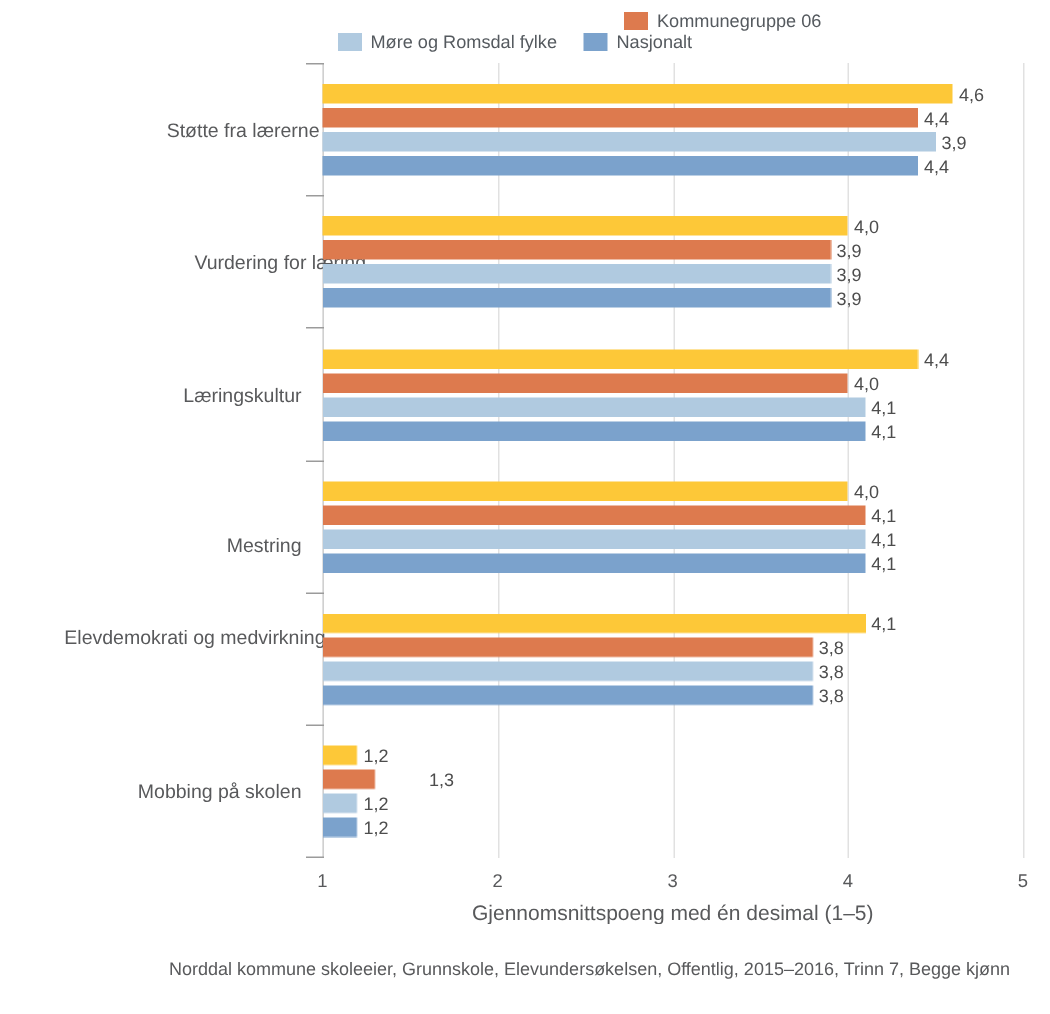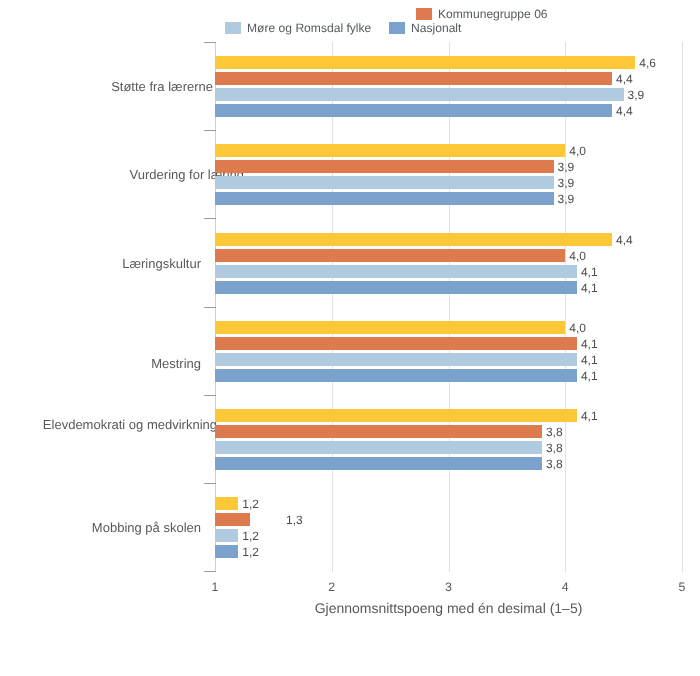--- a/index.html
+++ b/index.html
@@ -121,14 +121,15 @@
       <div class="vlab" style="left: 242.3px; top: 546px;">1,2</div>
       <div class="xtick" style="left: 195px; width: 40px; top: 581px;">1</div>
       <div class="xtick" style="left: 311.75px; width: 40px; top: 581px;">2</div>
       <div class="xtick" style="left: 428.5px; width: 40px; top: 581px;">3</div>
       <div class="xtick" style="left: 545.25px; width: 40px; top: 581px;">4</div>
       <div class="xtick" style="left: 662px; width: 40px; top: 581px;">5</div>
     </div>
 
   <div class="axtitle" id="axtitle">Gjennomsnittspoeng med én desimal (1–5)</div>
 
+  <div class="footer">Norddal kommune skoleeier, Grunnskole, Elevundersøkelsen, Offentlig, 2015–2016, Trinn 7, Begge kjønn</div>
 
 </div>
 
 </body></html>

